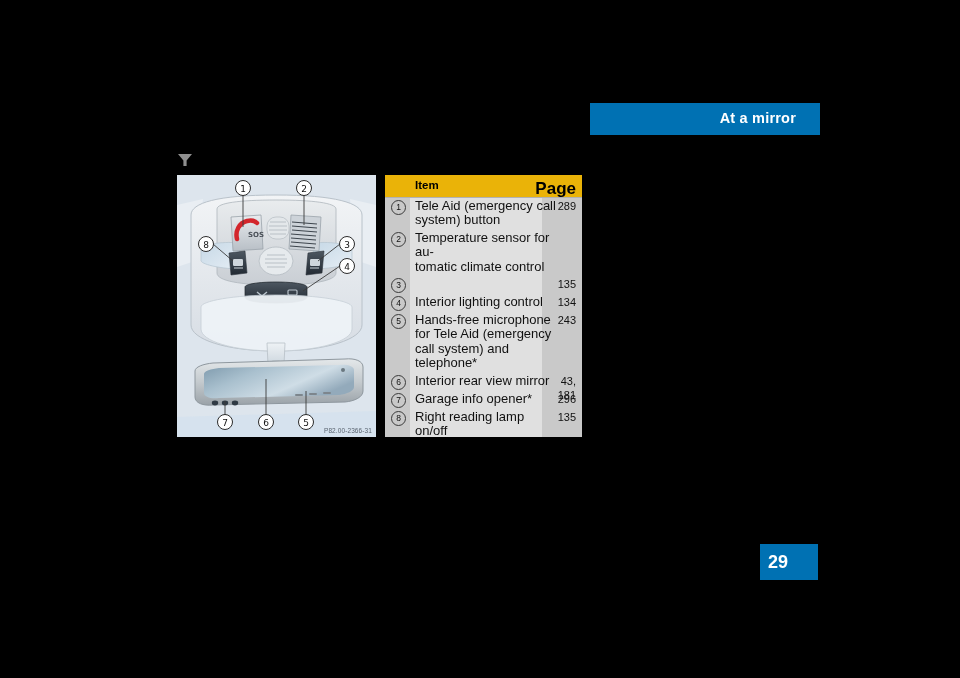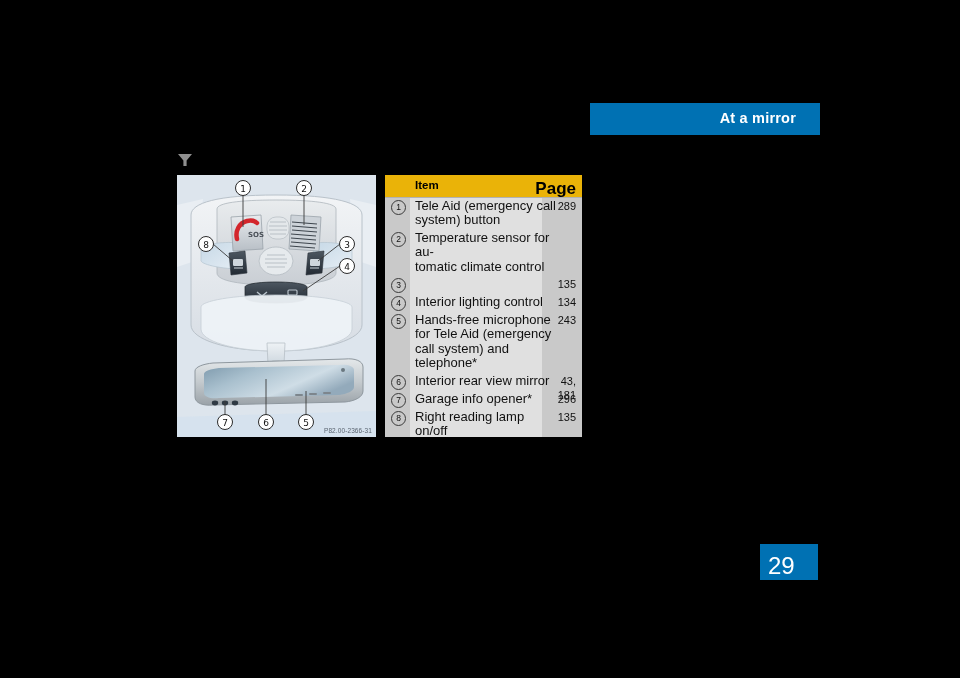--- a/index.html
+++ b/index.html
@@ -176,22 +176,22 @@
     top: 544px;
     width: 58px;
     height: 36px;
     background: #0071b3;
   }
   #page-tab .pn {
     position: absolute;
     left: 8px;
     top: 8px;
     color: #ffffff;
-    font-size: 24px;
-    font-weight: normal;
+    font-size: 18px;
+    font-weight: bold;
   }
 
   
   #watermark {
     position: absolute;
     left: 679px;
     top: 643px;
     color: #8c8c8c;
     font-size: 25px;
     letter-spacing: -0.3px;

